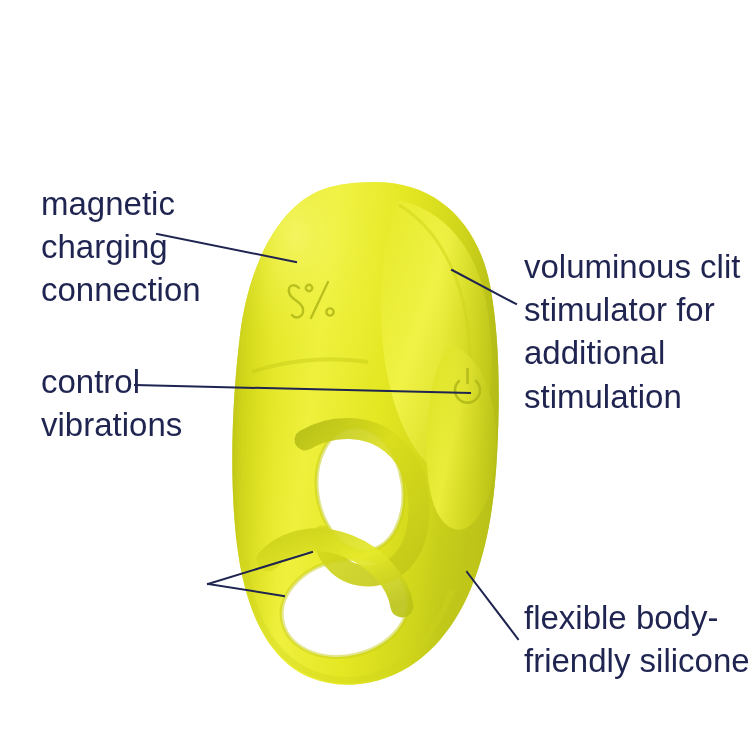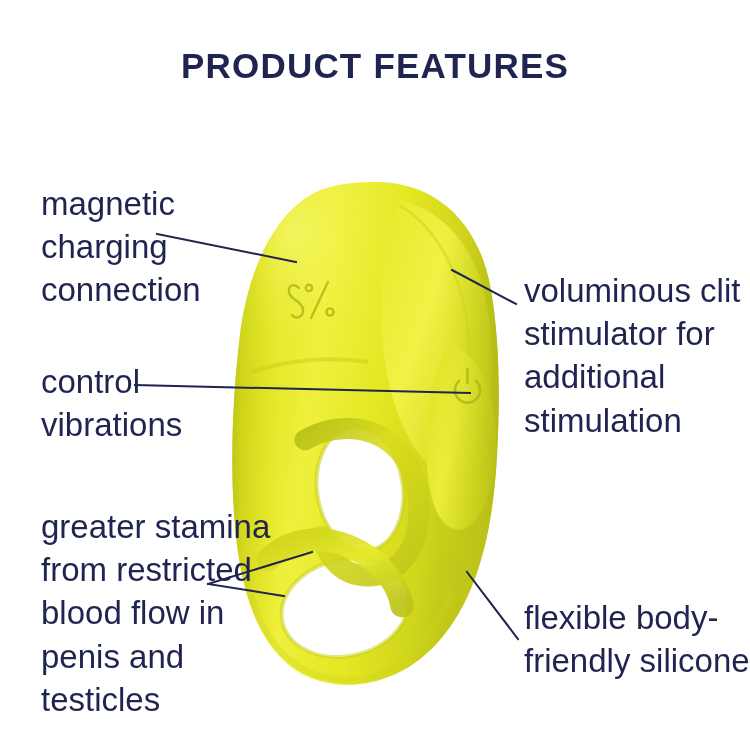--- a/index.html
+++ b/index.html
@@ -39,39 +39,38 @@
     line-height: 1.31;
     font-weight: normal;
     white-space: pre-line;
   }
   .callout.left  { text-align: left; }
   .callout.right { text-align: left; }
 
   #callout-magnetic      { left: 41px;  top: 182px; width: 240px; }
   #callout-control       { left: 41px;  top: 360px; width: 240px; }
   #callout-stamina       { left: 41px;  top: 505px; width: 250px; }
-  #callout-voluminous    { left: 524px; top: 245px; width: 225px; margin-top: 24px; }
+  #callout-voluminous    { left: 524px; top: 245px; width: 225px; }
   #callout-silicone      { left: 524px; top: 596px; width: 230px; }
 
   
   #product-svg, #leader-svg {
     position: absolute;
     left: 0;
     top: 0;
     width: 750px;
     height: 750px;
   }
   #leader-svg { pointer-events: none; }
 </style>
 </head>
 <body>
 
 <div id="infographic">
 
-  <div id="page-title">PRODUCT FEATURES</div>
 
   <svg id="product-svg" viewBox="0 0 750 750" aria-hidden="true">
     <defs>
 
       <linearGradient id="gBody" x1="0" y1="0" x2="1" y2="0.25">
         <stop offset="0%" stop-color="#c9ce18"></stop>
         <stop offset="14%" stop-color="#dde01a"></stop>
         <stop offset="38%" stop-color="#eef03c"></stop>
         <stop offset="62%" stop-color="#e4e722"></stop>
         <stop offset="85%" stop-color="#cfd51b"></stop>
@@ -218,25 +217,20 @@
     </g>
   </svg>
 
   <div class="callout left" id="callout-magnetic">magnetic
 charging
 connection</div>
 
   <div class="callout left" id="callout-control">control
 vibrations</div>
 
-  <div class="callout left" id="callout-stamina">greater stamina
-from restricted
-blood flow in
-penis and
-testicles</div>
 
   <div class="callout right" id="callout-voluminous">voluminous clit
 stimulator for
 additional
 stimulation</div>
 
   <div class="callout right" id="callout-silicone">flexible body-
 friendly silicone</div>
 
 </div>

